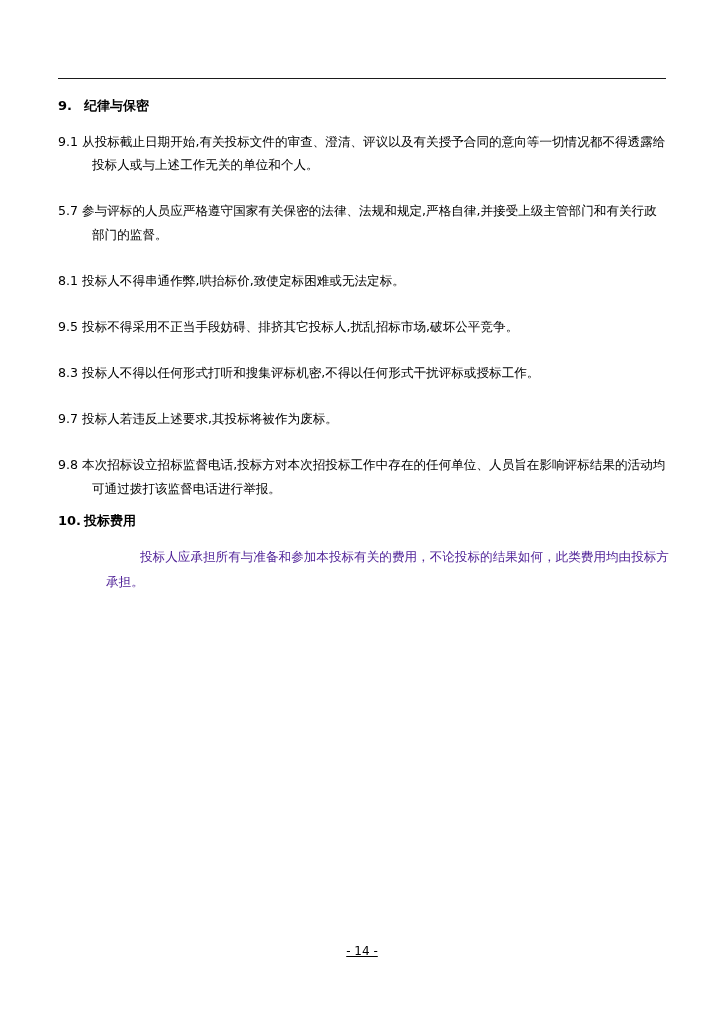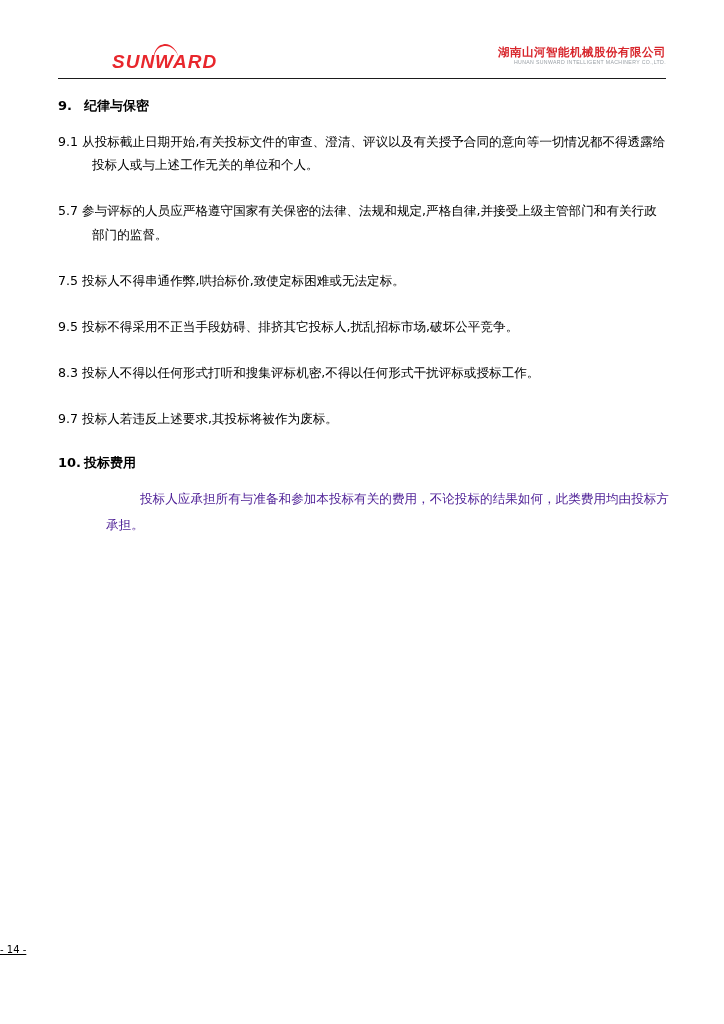--- a/index.html
+++ b/index.html
@@ -137,55 +137,47 @@
   .para-10 .first-line-indent {
     display: inline-block;
     width: 34px;
   }
   
   .footer {
     position: absolute;
     left: 0;
     top: 944px;
     width: 724px;
+    text-align: center;
     font-family: "DejaVu Sans", sans-serif;
-    font-size: 10px;
+    font-size: 12px;
     color: #000;
     text-decoration: underline;
   }
 </style>
 </head>
 <body>
 
 <div class="page">
 
-  <div class="header">
-    <div class="logo">
-      <span class="logo-text">SUNWARD</span>
-      <span class="logo-swoosh"></span>
-    </div>
-    <div class="company">
-      <div class="company-cn">湖南山河智能机械股份有限公司</div>
-      <div class="company-en">HUNAN SUNWARD INTELLIGENT MACHINERY CO.,LTD.</div>
-    </div>
-  </div>
   <div class="header-rule"></div>
 
   <div class="content">
 
     <div class="sec-head">
       <span class="num">9.</span><span>纪律与保密</span>
     </div>
 
     <p class="para">9.1 从投标截止日期开始,有关投标文件的审查、澄清、评议以及有关授予合同的意向等一切情况都不得透露给投标人或与上述工作无关的单位和个人。</p>
     <p class="para">5.7 参与评标的人员应严格遵守国家有关保密的法律、法规和规定,严格自律,并接受上级主管部门和有关行政部门的监督。</p>
-    <p class="para">7.5 投标人不得串通作弊,哄抬标价,致使定标困难或无法定标。</p>
+    <p class="para">8.1 投标人不得串通作弊,哄抬标价,致使定标困难或无法定标。</p>
     <p class="para">9.5 投标不得采用不正当手段妨碍、排挤其它投标人,扰乱招标市场,破坏公平竞争。</p>
     <p class="para">8.3 投标人不得以任何形式打听和搜集评标机密,不得以任何形式干扰评标或授标工作。</p>
     <p class="para">9.7 投标人若违反上述要求,其投标将被作为废标。</p>
+    <p class="para tight">9.8 本次招标设立招标监督电话,投标方对本次招投标工作中存在的任何单位、人员旨在影响评标结果的活动均可通过拨打该监督电话进行举报。</p>
 
     <div class="sec-head">
       <span class="num">10.</span><span>投标费用</span>
     </div>
 
     <p class="para-10"><span class="first-line-indent"></span><span>投标人应承担所有与准备和参加本投标有关的费用，不论投标的结果如何，此类费用均由投标方承担。</span></p>
 
   </div>
 
   <div class="footer">

